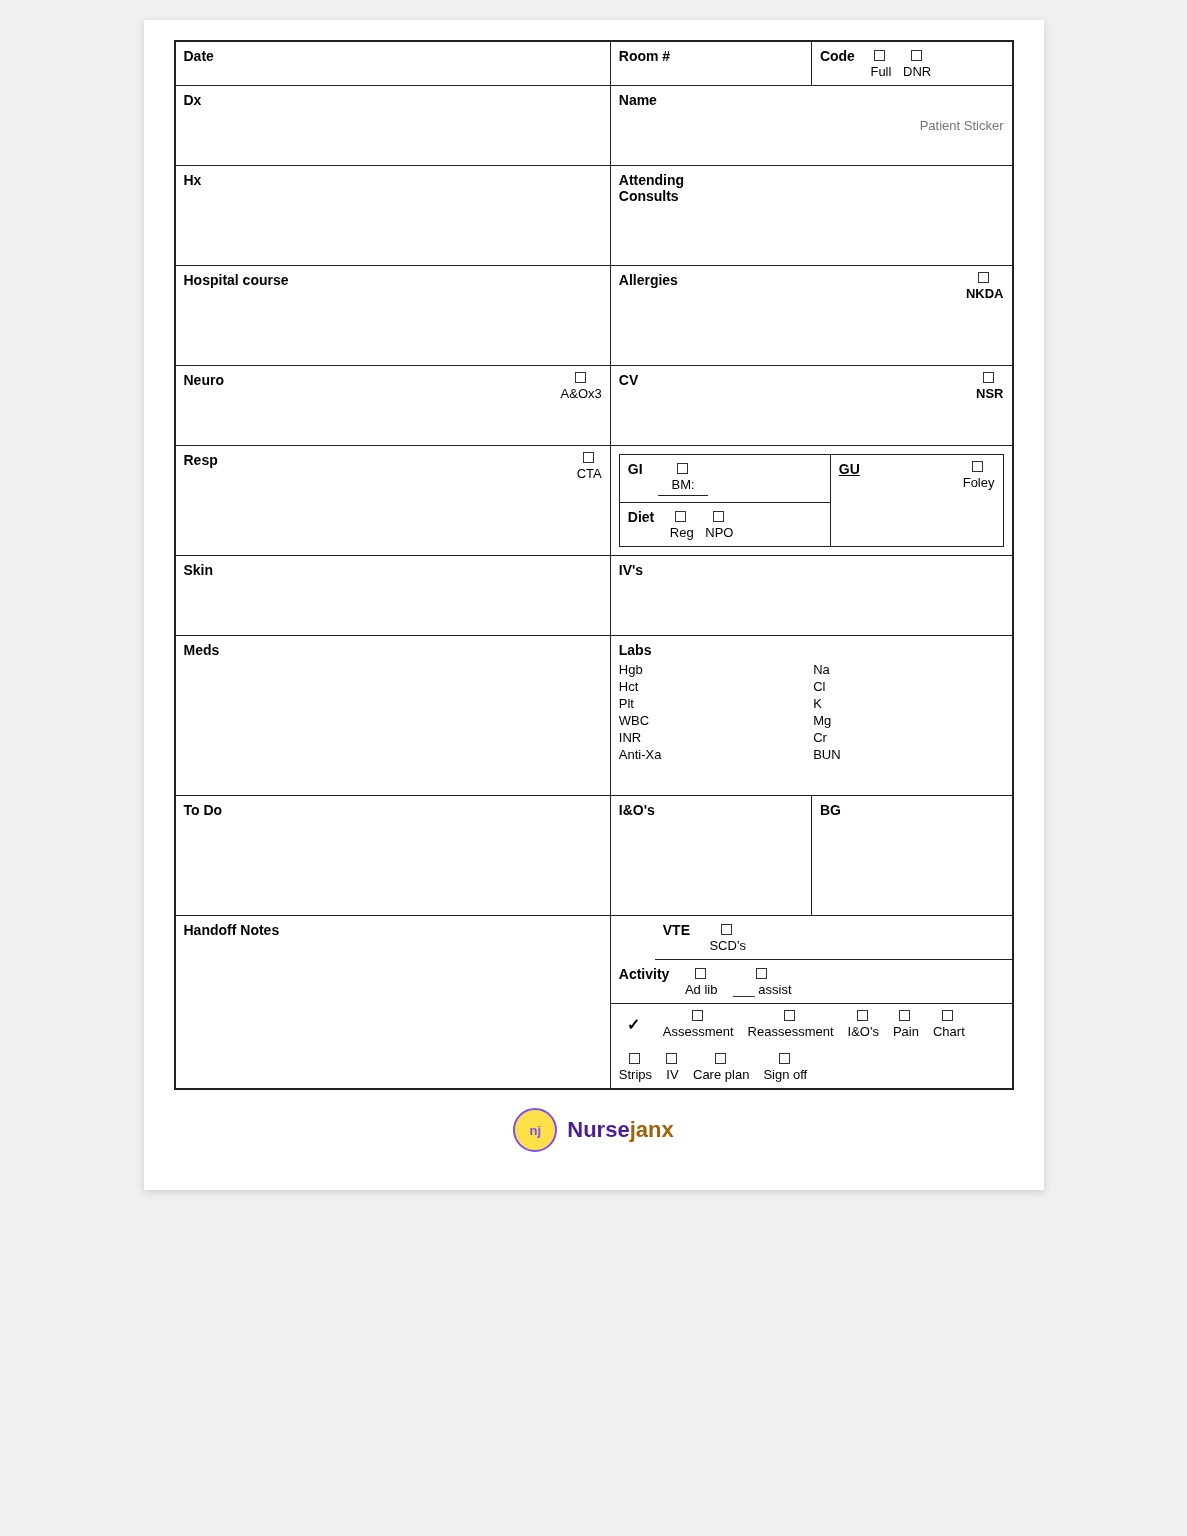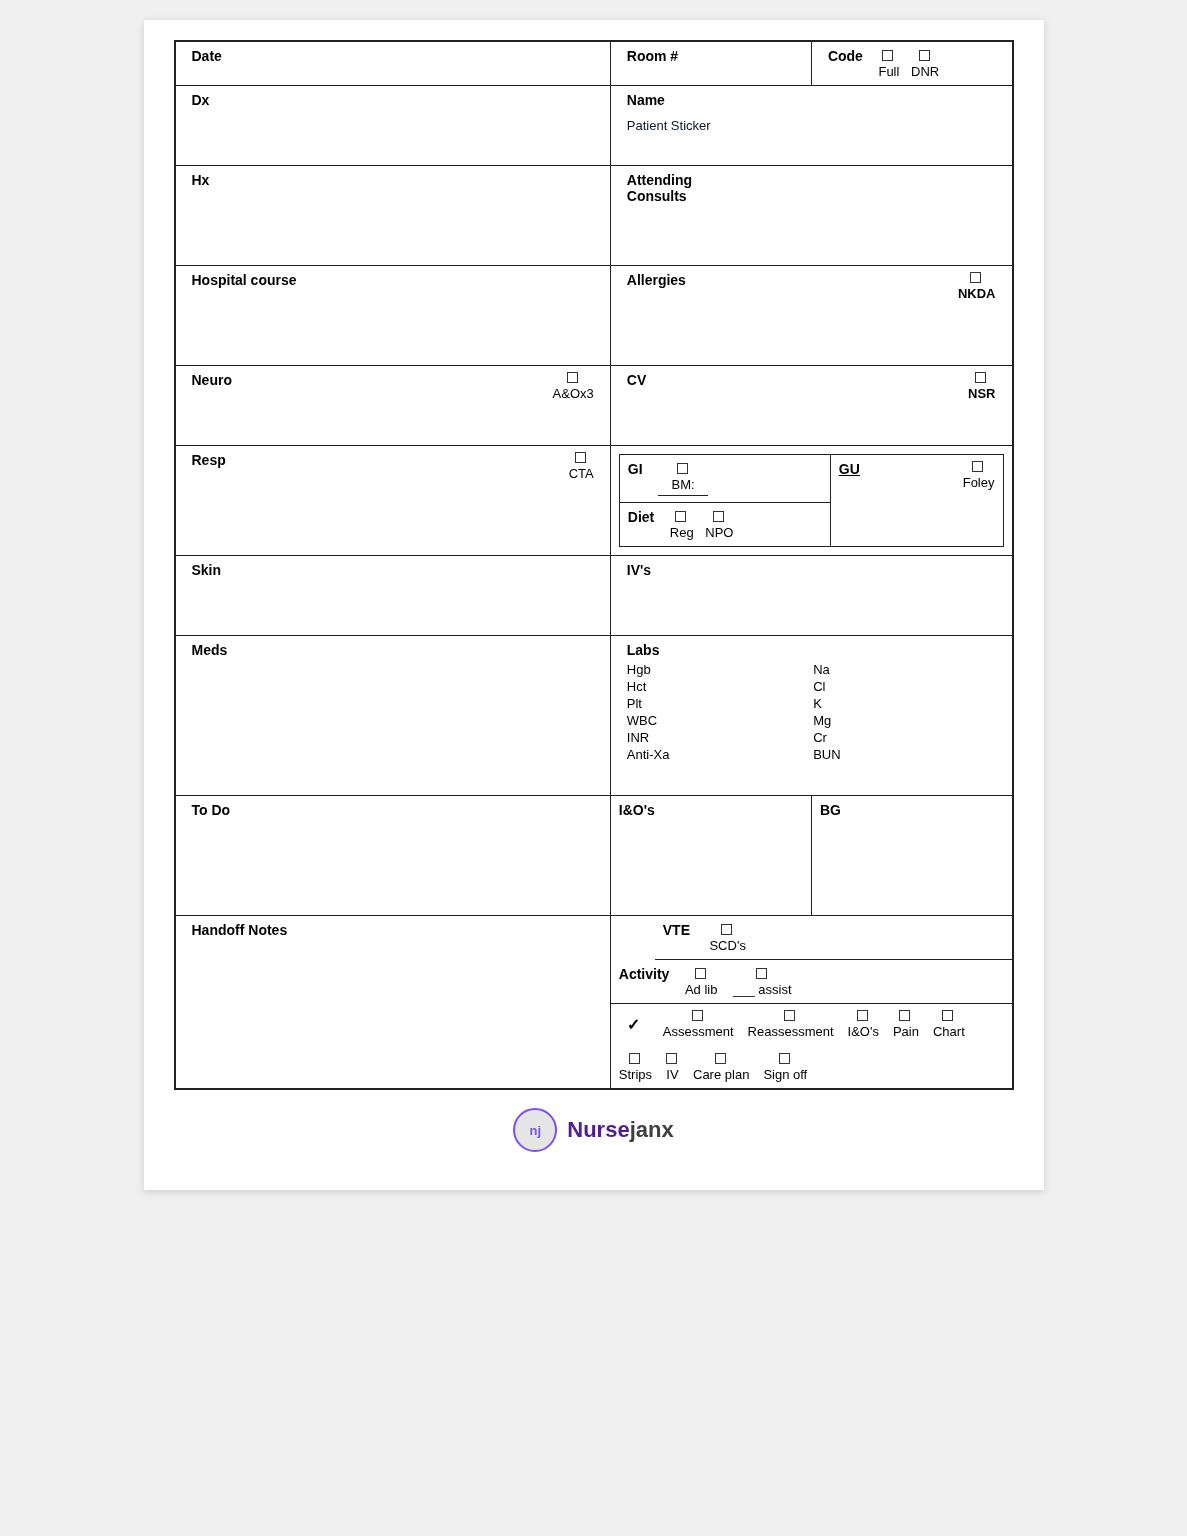--- a/index.html
+++ b/index.html
@@ -19,21 +19,21 @@
       box-shadow: 0 2px 8px rgba(0,0,0,0.15);
     }
     .form-table {
       width: 100%;
       border-collapse: collapse;
       border: 2px solid #222;
       font-size: 14px;
     }
     .form-table td, .form-table th {
       border: 1.5px solid #222;
-      padding: 6px 16px;
+      padding: 6px 8px;
       vertical-align: top;
     }
     .label {
       font-weight: bold;
     }
     .checkbox-label {
       display: inline-flex;
       align-items: center;
       gap: 3px;
       font-size: 13px;
@@ -42,23 +42,23 @@
     }
     .checkbox-box {
       display: inline-block;
       width: 11px;
       height: 11px;
       border: 1.5px solid #333;
       margin-right: 2px;
       flex-shrink: 0;
     }
     .patient-sticker {
-      color: #0f172a;
-      font-size: 13px;
-      text-align: left;
+      color: #737373;
+      font-size: 13px;
+      text-align: right;
       padding: 10px 0;
     }
     .cell-tall { height: 80px; }
     .cell-taller { height: 100px; }
     .cell-labs { height: 160px; }
     .cell-todo { height: 120px; }
     .cell-handoff { height: 80px; }
     .labs-grid {
       display: grid;
       grid-template-columns: 1fr 1fr;
@@ -97,21 +97,21 @@
       width: 44px;
       height: 44px;
       border-radius: 50%;
       border: 2.5px solid #7c4dff;
       display: flex;
       align-items: center;
       justify-content: center;
       font-size: 13px;
       font-weight: bold;
       color: #7c4dff;
-      background: #e5e5e5;
+      background: #fde047;
     }
     .logo-text {
       font-size: 22px;
       font-weight: bold;
       color: #222;
     }
     .logo-text span {
       color: #4c1d95;
     }
 
@@ -374,16 +374,16 @@
       </td>
     </tr>
   </tbody>
     </table>
 
   <div class="logo-area">
     <div class="logo-circle">
       <span>nj</span>
     </div>
     <div class="logo-text">
-      <span>Nurse</span><span style="color:#404040;">janx</span>
+      <span>Nurse</span><span style="color:#a16207;">janx</span>
     </div>
   </div>
 </div>
 
 </body></html>

